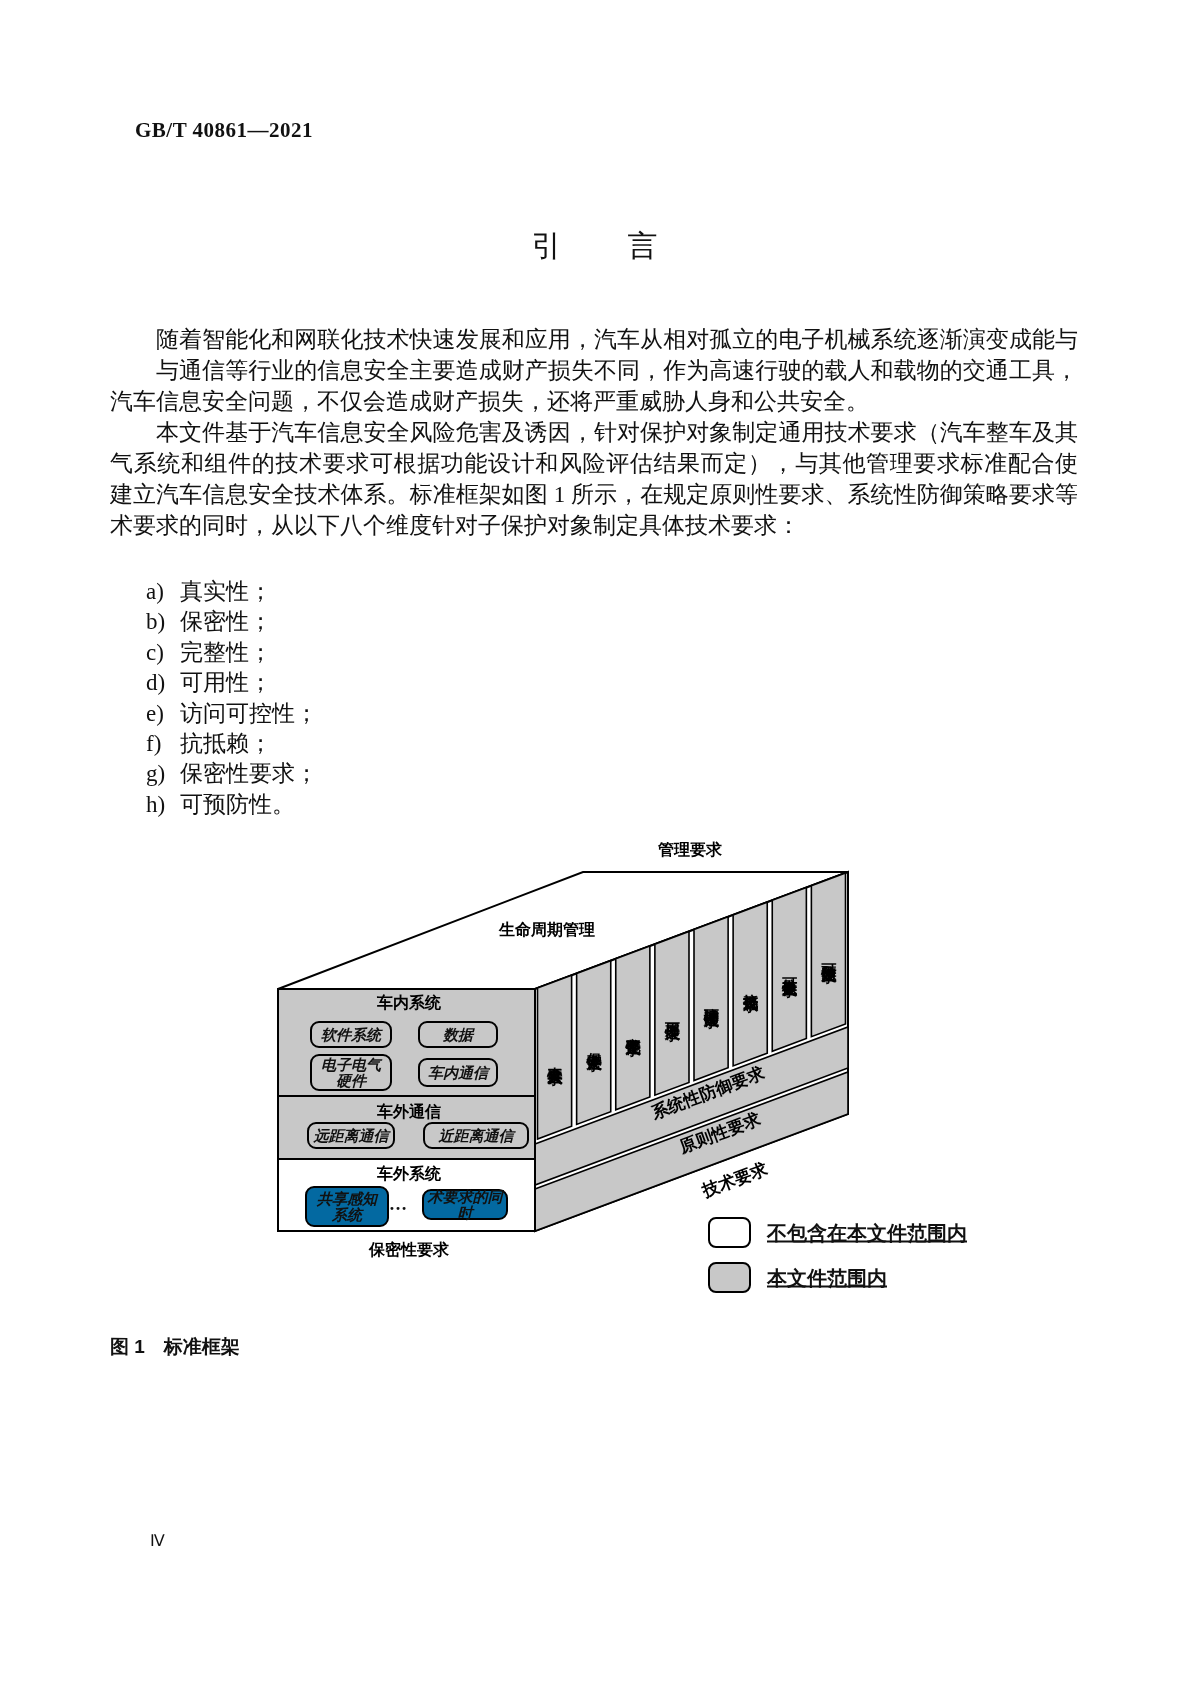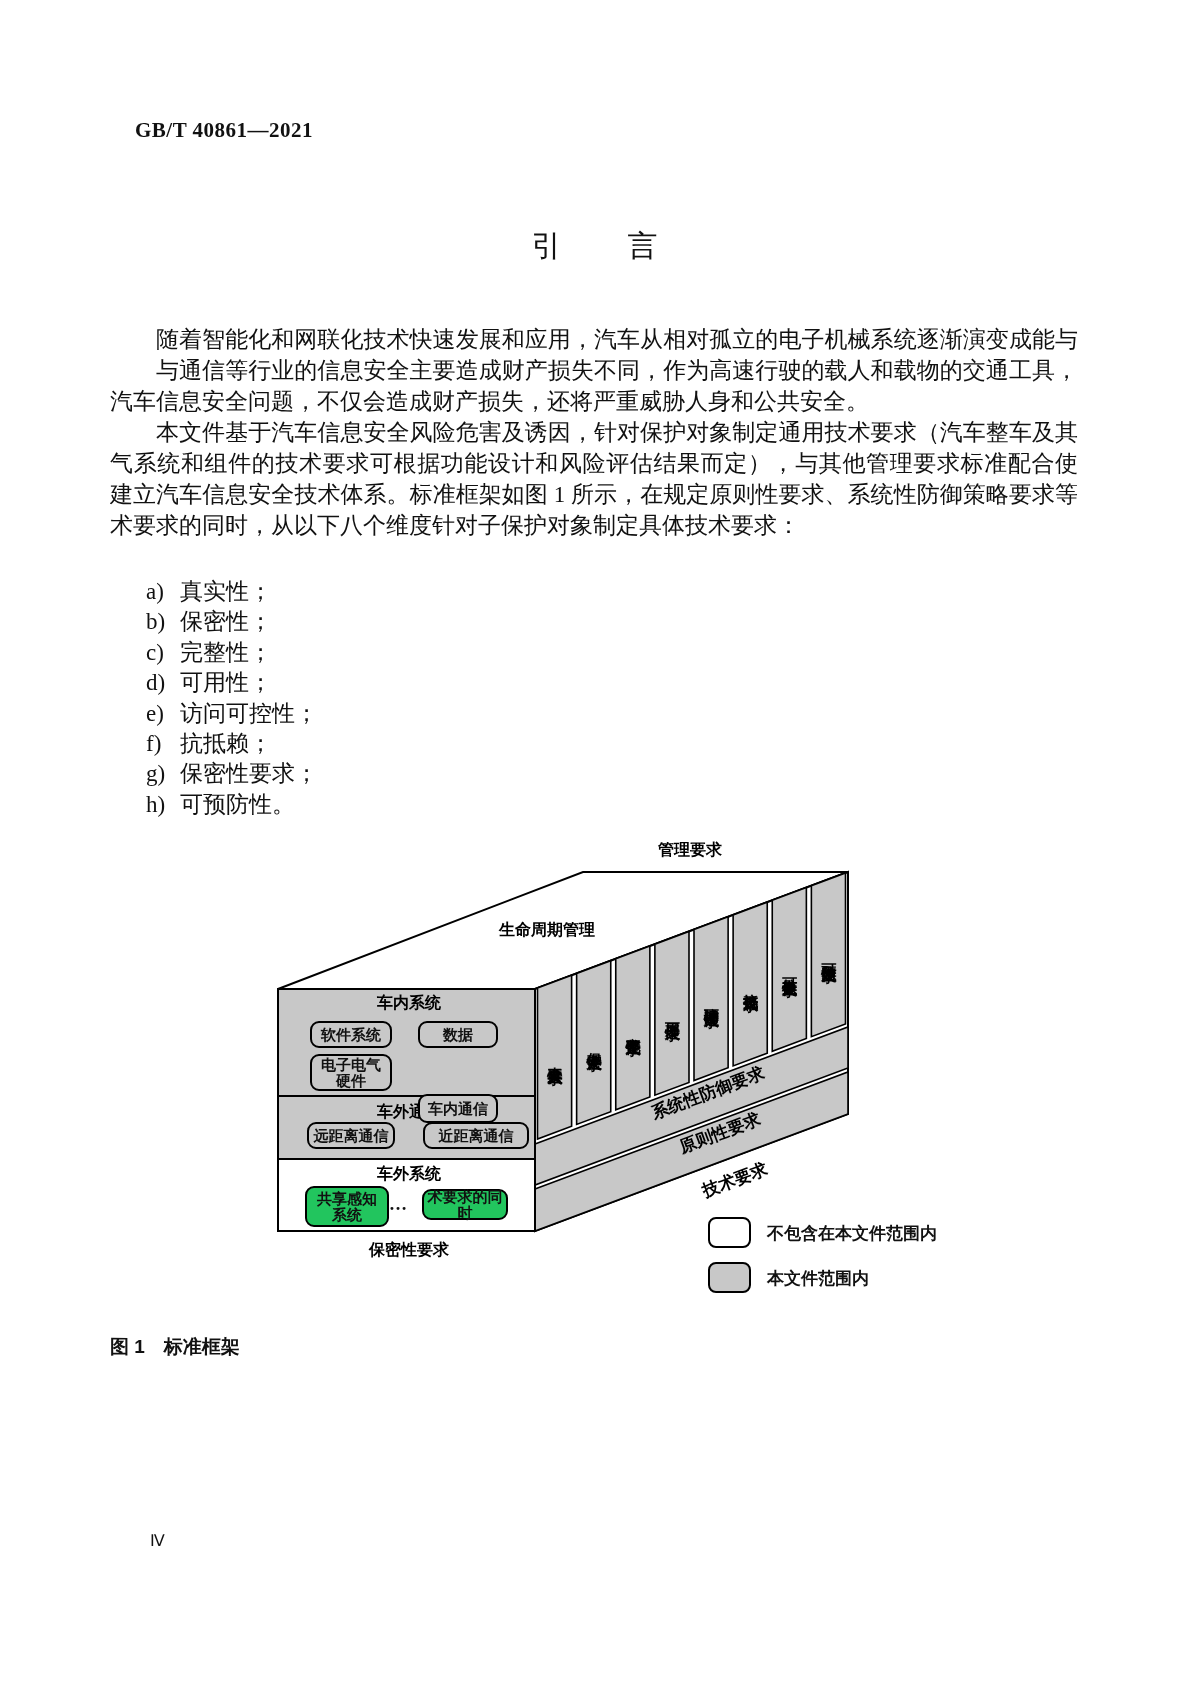--- a/index.html
+++ b/index.html
@@ -35,35 +35,35 @@
   .dlabel.rot{transform:translate(-50%,-50%) rotate(-20.5deg);font-size:17px;}
   .slat-label{
     position:absolute;transform:translate(-50%,-50%);
     writing-mode:vertical-rl;text-orientation:upright;
     font-family:"Liberation Serif",serif;font-weight:bold;font-size:15px;
     letter-spacing:1px;white-space:nowrap;color:#000;
   }
   .fbox{
     position:absolute;box-sizing:border-box;border:2px solid #000;border-radius:9px;
     display:flex;align-items:center;justify-content:center;text-align:center;
-    font-family:"Liberation Serif",serif;font-weight:bold;font-size:15px;line-height:16px;
+    font-family:"Liberation Serif",serif;font-weight:bold;font-size:15px;line-height:16px;font-style:italic;
   }
   .fbox.on-gray{background:#c8c8c8;}
-  .fbox.on-white{background:#22c55e;}
+  .fbox.on-white{background:#0369a1;}
   .ellipsis-mark{
     position:absolute;transform:translate(-50%,-50%);
     font-weight:bold;font-size:18px;letter-spacing:0;
   }
   .legend-swatch{
     position:absolute;box-sizing:border-box;width:43px;height:31px;
     border:2.5px solid #000;border-radius:8px;
   }
   .legend-label{
     position:absolute;transform:translate(0,-50%);
-    font-family:"Liberation Serif",serif;font-weight:bold;font-size:17px;white-space:nowrap;
+    font-family:"Liberation Serif",serif;font-weight:bold;font-size:20px;white-space:nowrap;text-decoration:underline;
   }
   .fig-caption{
     position:absolute;left:110px;top:1334px;width:970px;text-align:left;
     font-family:"Liberation Sans",sans-serif;font-weight:bold;font-size:19px;
   }
   .page-num{
     position:absolute;left:150px;top:1531px;font-size:16px;
     font-family:"Liberation Serif",serif;
   }
 </style>
@@ -154,21 +154,21 @@
     <div class="dlabel rot" style="left:480px;top:343px;">原则性要求</div>
     <div class="dlabel rot" style="left:495px;top:390px;">技术要求</div>
 
     <div class="dlabel" style="left:169px;top:213px;">车内系统</div>
     <div class="dlabel" style="left:169px;top:322px;">车外通信</div>
     <div class="dlabel" style="left:169px;top:384px;">车外系统</div>
 
     <div class="fbox on-gray" style="left:70px;top:231px;width:82px;height:27px;">软件系统</div>
     <div class="fbox on-gray" style="left:178px;top:231px;width:80px;height:27px;">数据</div>
     <div class="fbox on-gray" style="left:70px;top:264px;width:82px;height:37px;padding:0 6px;">电子电气硬件</div>
-    <div class="fbox on-gray" style="left:178px;top:268px;width:80px;height:29px;margin-top:36px;">车内通信</div>
+    <div class="fbox on-gray" style="left:178px;top:268px;width:80px;height:29px;">车内通信</div>
     <div class="fbox on-gray" style="left:67px;top:332px;width:88px;height:27px;">远距离通信</div>
     <div class="fbox on-gray" style="left:183px;top:332px;width:106px;height:27px;">近距离通信</div>
     <div class="fbox on-white" style="left:65px;top:396px;width:84px;height:41px;padding:0 8px;">共享感知系统</div>
     <div class="ellipsis-mark" style="left:158px;top:414px;">…</div>
     <div class="fbox on-white" style="left:182px;top:399px;width:86px;height:31px;">术要求的同时</div>
 
     <div class="legend-swatch" style="left:468px;top:427px;background:#ffffff;"></div>
     <div class="legend-label" style="left:527px;top:443px;">不包含在本文件范围内</div>
     <div class="legend-swatch" style="left:468px;top:472px;background:#c8c8c8;"></div>
     <div class="legend-label" style="left:527px;top:488px;">本文件范围内</div>

